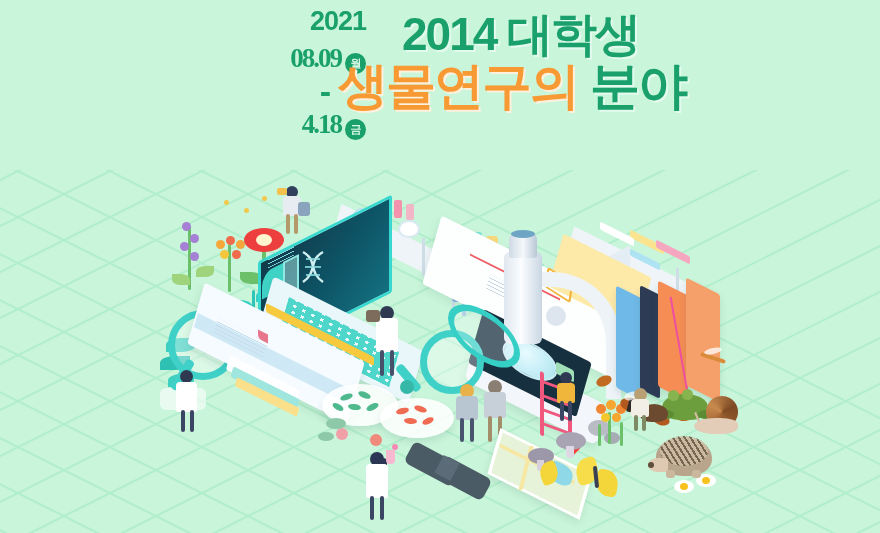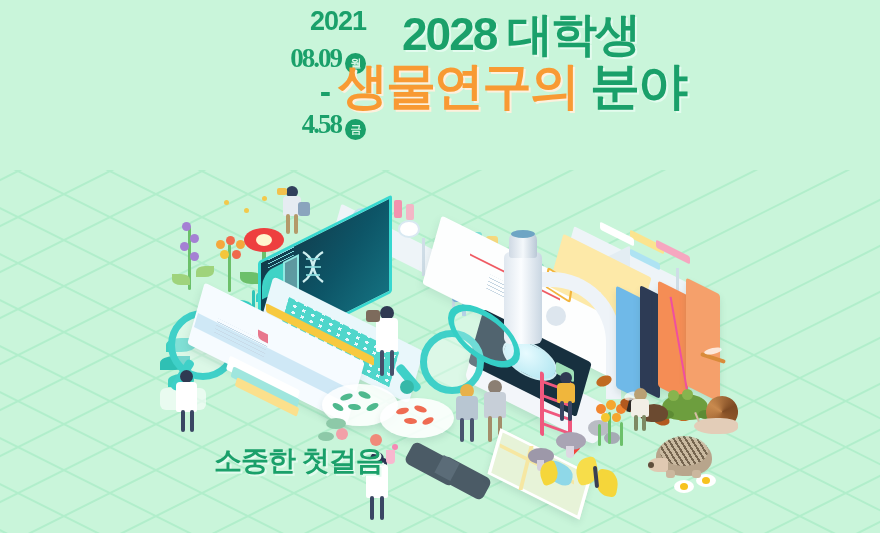--- a/index.html
+++ b/index.html
@@ -540,29 +540,28 @@
   </div>
 
   <div class="date-block">
     <div class="date-year">2021</div>
     <div class="date-row">
       <span class="date-num">08.09</span>
       <span class="day-badge">월</span>
     </div>
     <div class="date-dash">-</div>
     <div class="date-row">
-      <span class="date-num">4.58</span>
+      <span class="date-num">4.18</span>
       <span class="day-badge">금</span>
     </div>
   </div>
 
   <div class="headline">
-    <div class="hl hl1 g">2028 대학생</div>
+    <div class="hl hl1 g">2014 대학생</div>
     <div class="hl hl2">
       <span class="o">생물연구의</span><span class="g">&nbsp;</span><span class="g">분야</span>
     </div>
   </div>
 
   <div class="tagline">
-    <div>소중한 첫걸음</div>
   </div>
 
 </div>
 
 </body></html>

